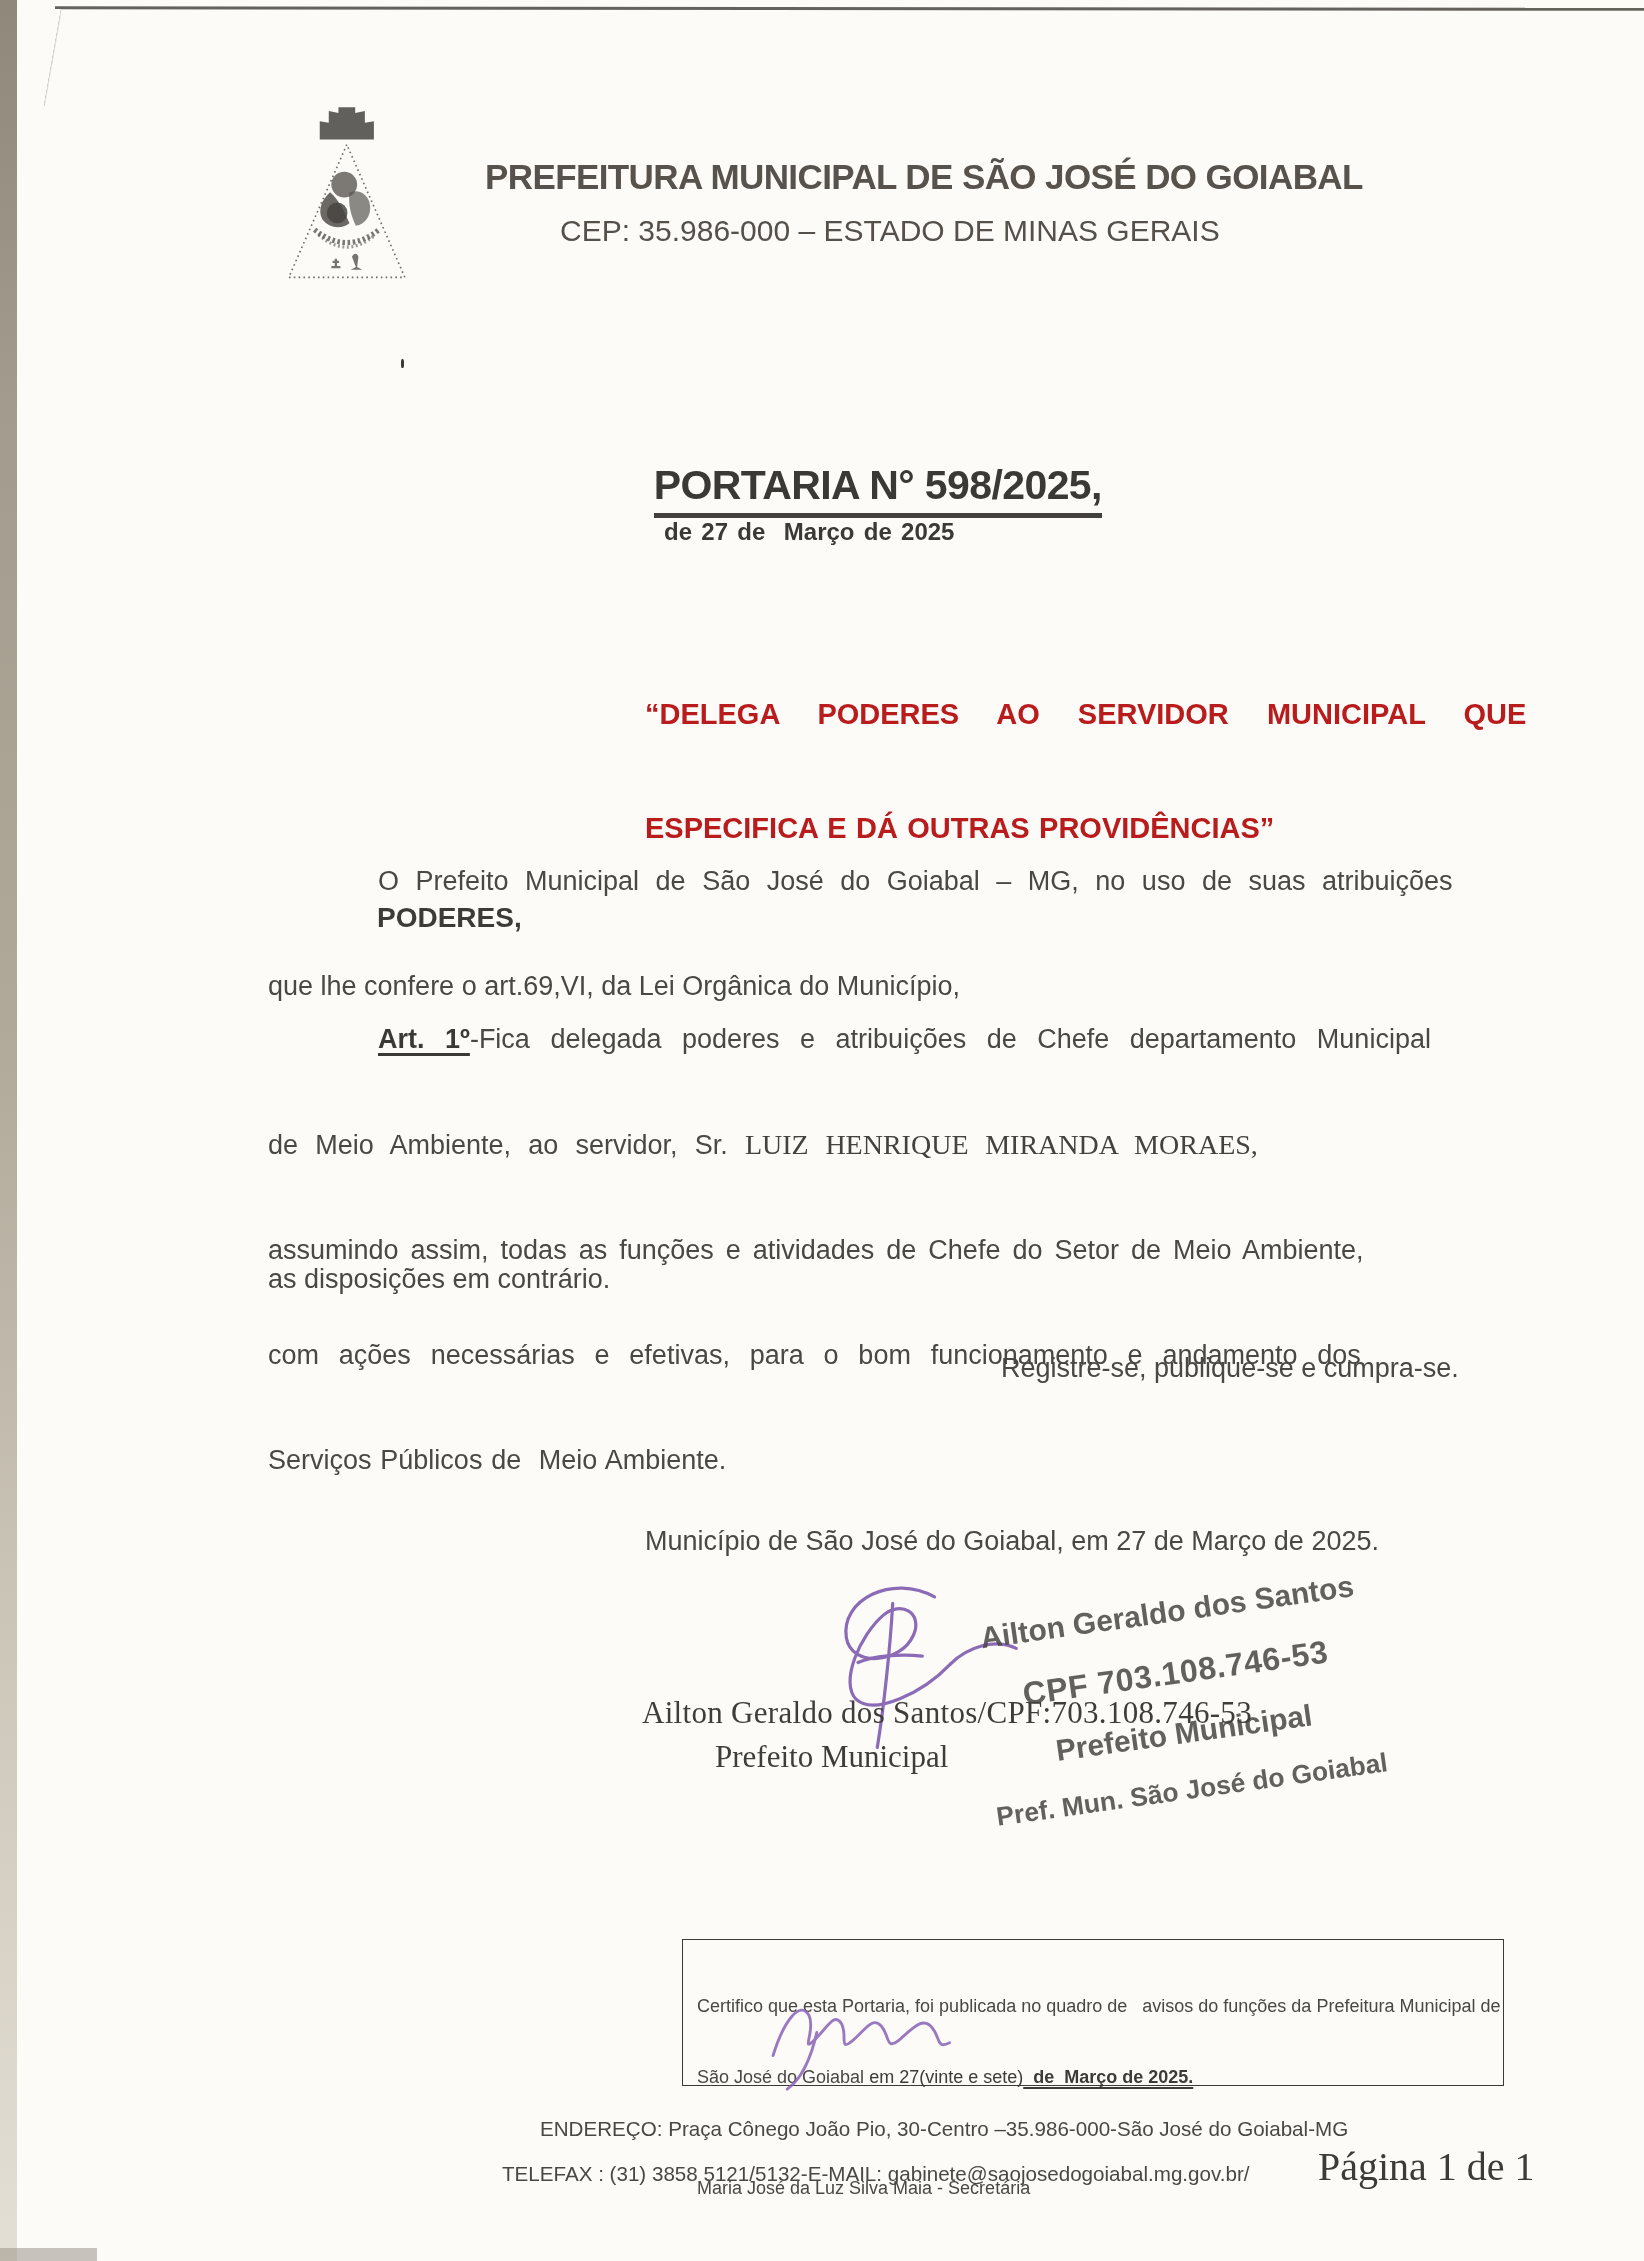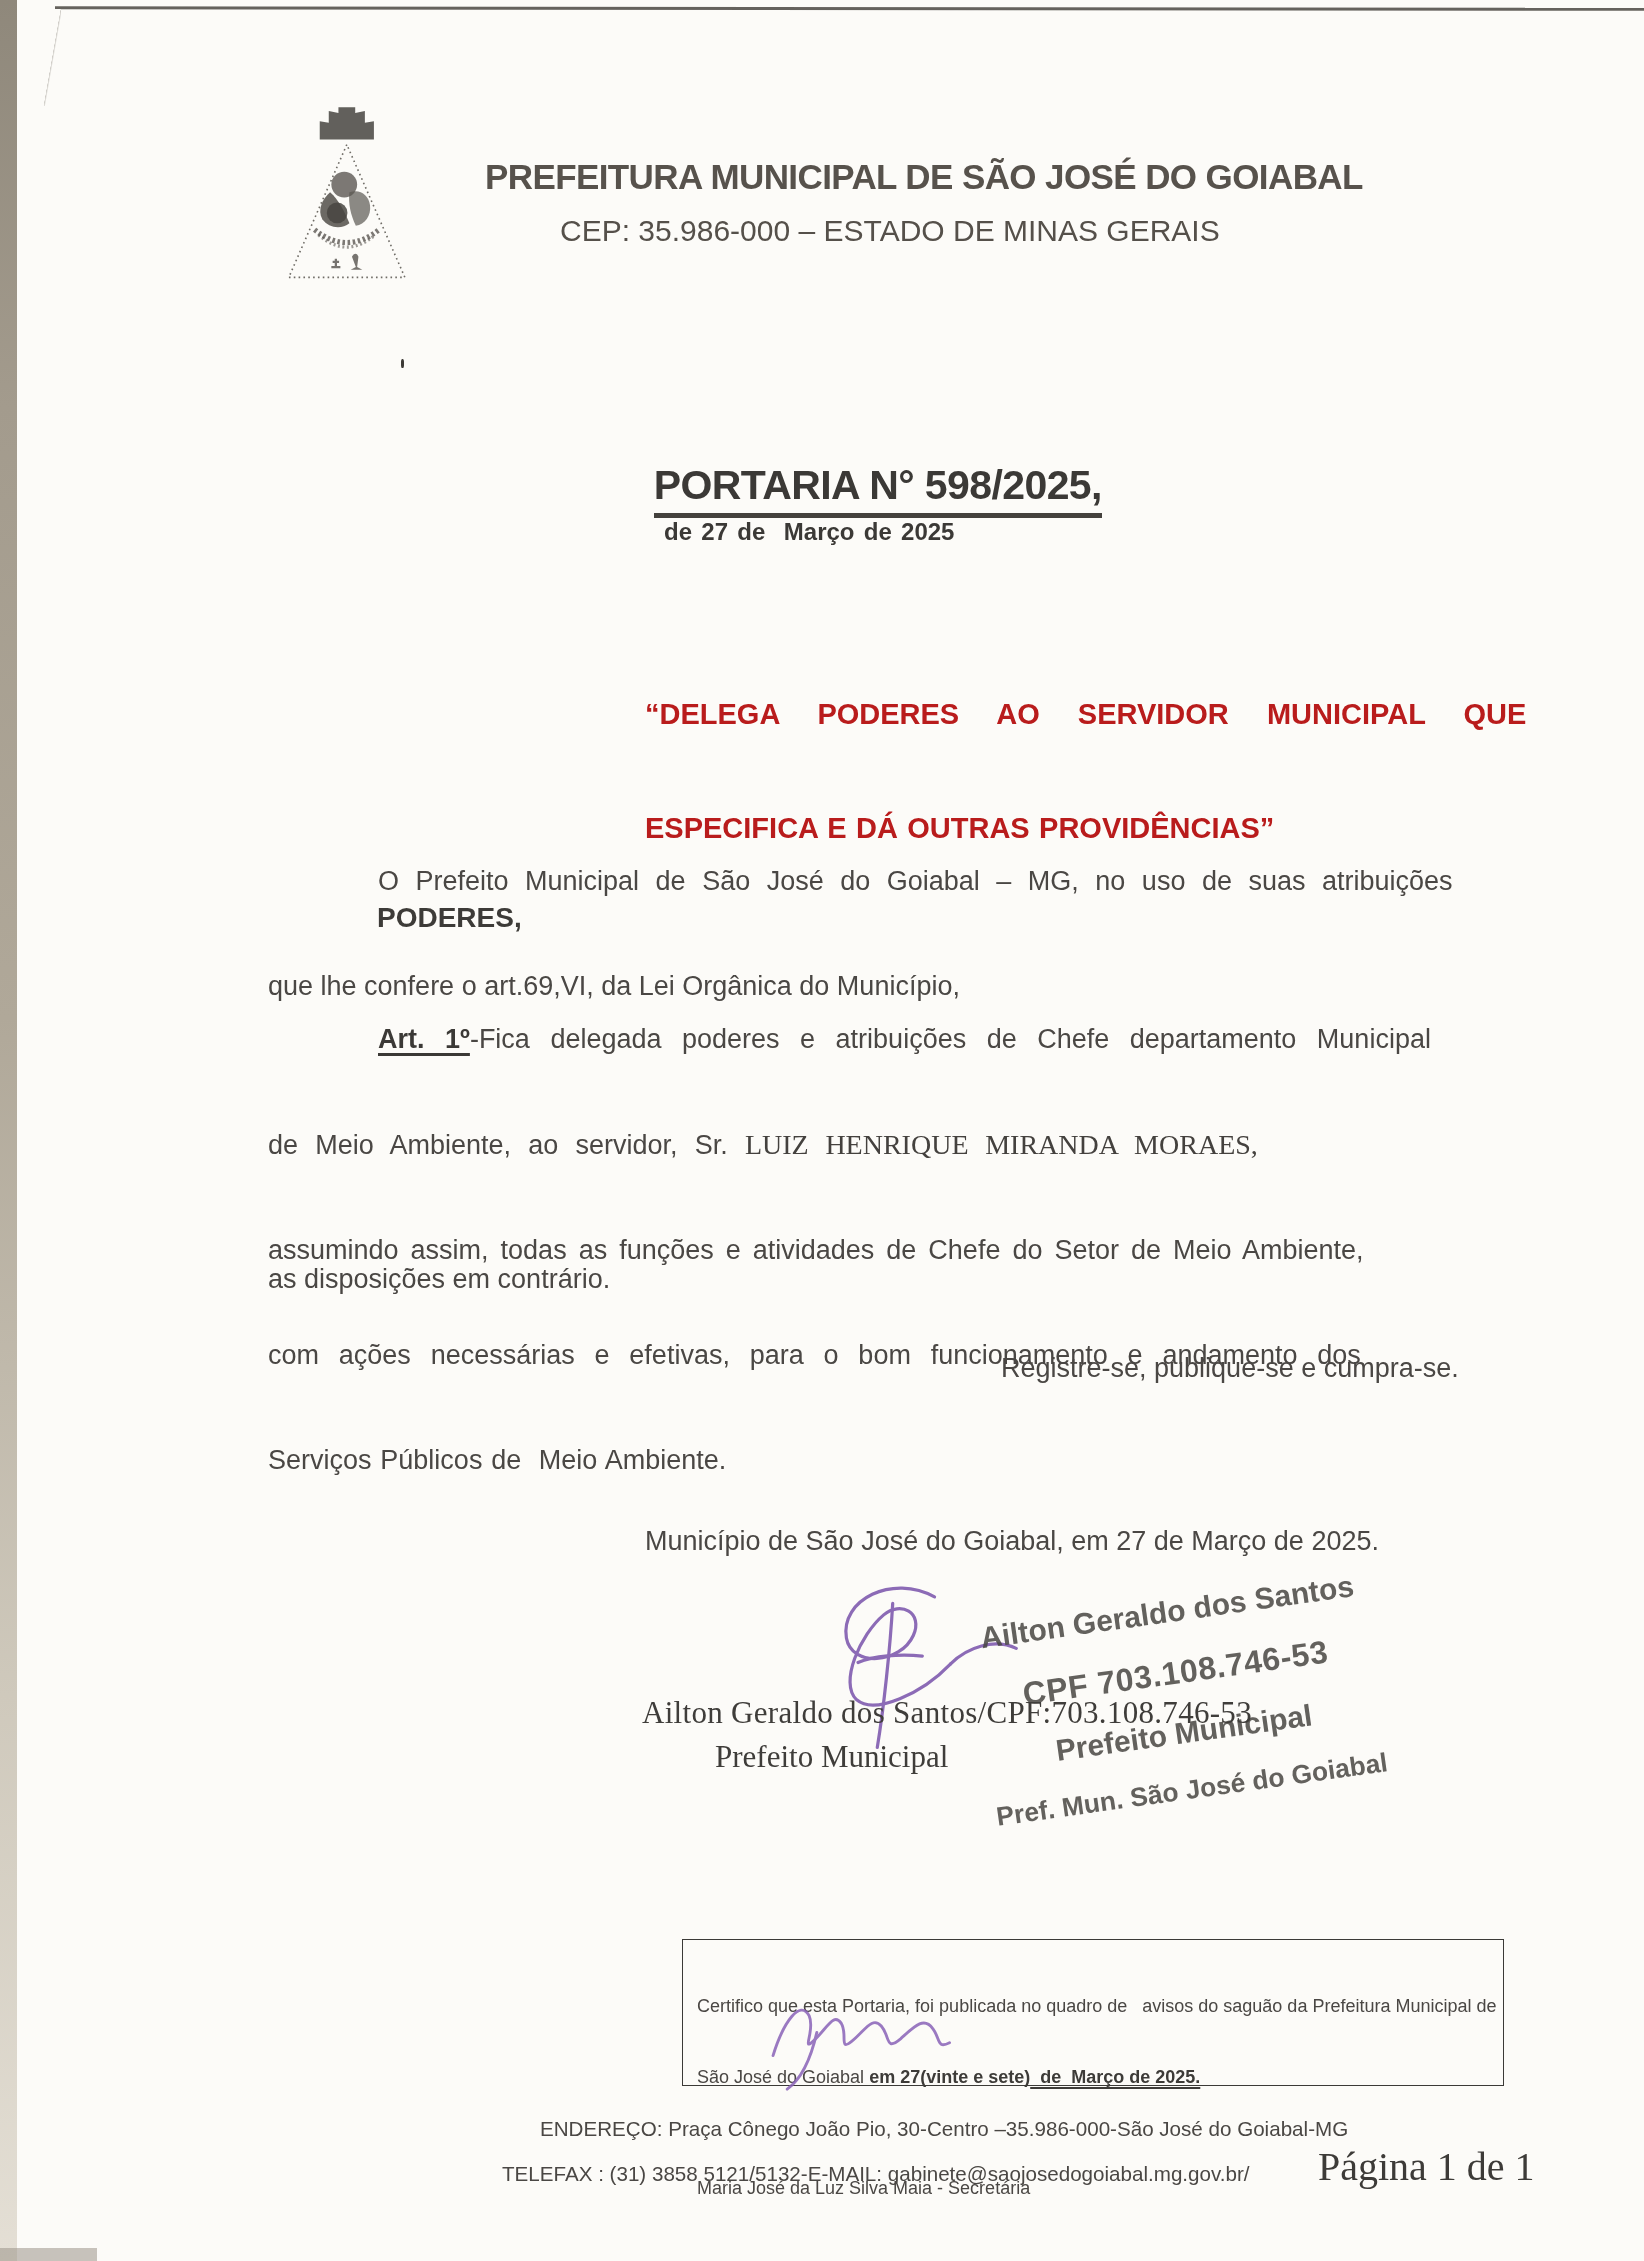--- a/index.html
+++ b/index.html
@@ -108,21 +108,21 @@
     font-size:31px; color:#3f3d3a;
   }
 
   
   .cert-box{
     left:682px; top:1939px; width:822px; height:147px;
     border:1.9px solid #3b3a37; padding:10.3px 13px 7.7px 14px;
     font-size:18px; color:#4a4744;
   }
   .cert-box .line{ white-space:pre; line-height:29px; }
-  .cert-bold{ font-weight:bold; color:#3d3b38; }
+  .cert-bold{ font-weight:normal; color:#3d3b38; }
   .cert-bold-u{
     font-weight:bold; color:#3d3b38;
     text-decoration:underline; text-decoration-thickness:1.9px; text-underline-offset:3.9px;
   }
   .cert-secretary{ margin-top:40px; white-space:pre; }
   .cert-ink{ position:absolute; left:72px; top:37px; }
 
   
   .footer-address{ left:540px; top:2117px; font-size:20.6px; color:#4a4744; }
   .footer-telefax{ left:502px; top:2162px; font-size:20.6px; color:#4a4744; }
@@ -205,21 +205,21 @@
   <div class="s1">Ailton Geraldo dos Santos</div>
   <div class="s2">CPF 703.108.746-53</div>
   <div class="s3">Prefeito Municipal</div>
   <div class="s4">Pref. Mun. São José do Goiabal</div>
 </div>
 
 <div class="abs typed-name">Ailton Geraldo dos Santos/CPF:703.108.746-53</div>
 <div class="abs typed-role">Prefeito Municipal</div>
 
 <div class="abs cert-box">
-  <div class="line">Certifico que esta Portaria, foi publicada no quadro de   avisos do saguão da Prefeitura Municipal de</div>
+  <div class="line">Certifico que esta Portaria, foi publicada no quadro de   avisos do funções da Prefeitura Municipal de</div>
   <div class="line"><span>São José do Goiabal </span><span class="cert-bold">em 27(vinte e sete)</span><span class="cert-bold-u">  de  Março de 2025.</span></div>
   <div class="line cert-secretary">Maria José da Luz Silva Maia - Secretária</div>
   <svg class="cert-ink" width="219" height="116" viewBox="0 0 340 180">
     <g fill="none" stroke="#8a63b8" stroke-width="4.5" stroke-linecap="round" opacity="0.85">
       <path d="M28,122 C44,70 70,34 84,60 C94,82 72,116 90,100 C112,80 122,54 134,72 C144,88 130,116 150,100 C170,84 182,60 196,76 C210,92 202,116 226,96 C246,78 262,60 276,80 C288,96 282,112 302,102"></path>
       <path d="M96,86 C86,130 70,160 50,174"></path>
     </g>
   </svg>
 </div>
 

